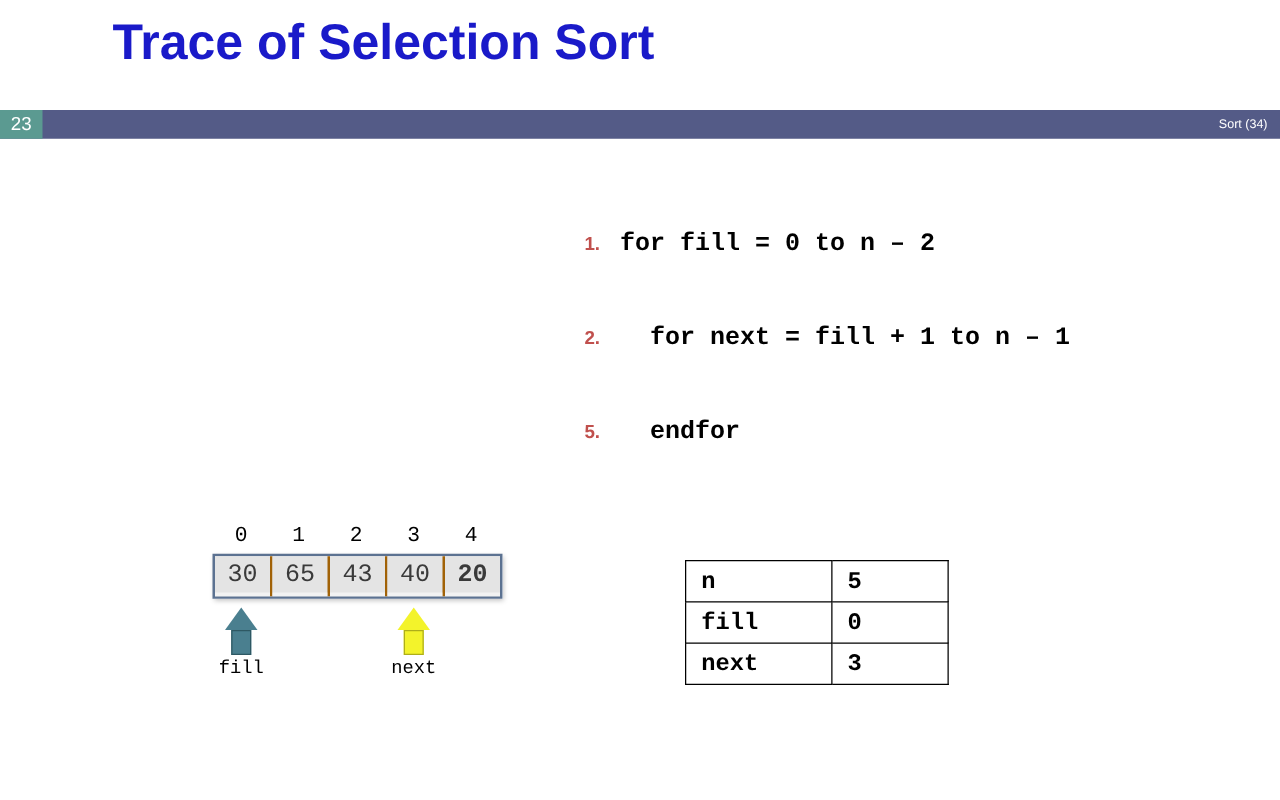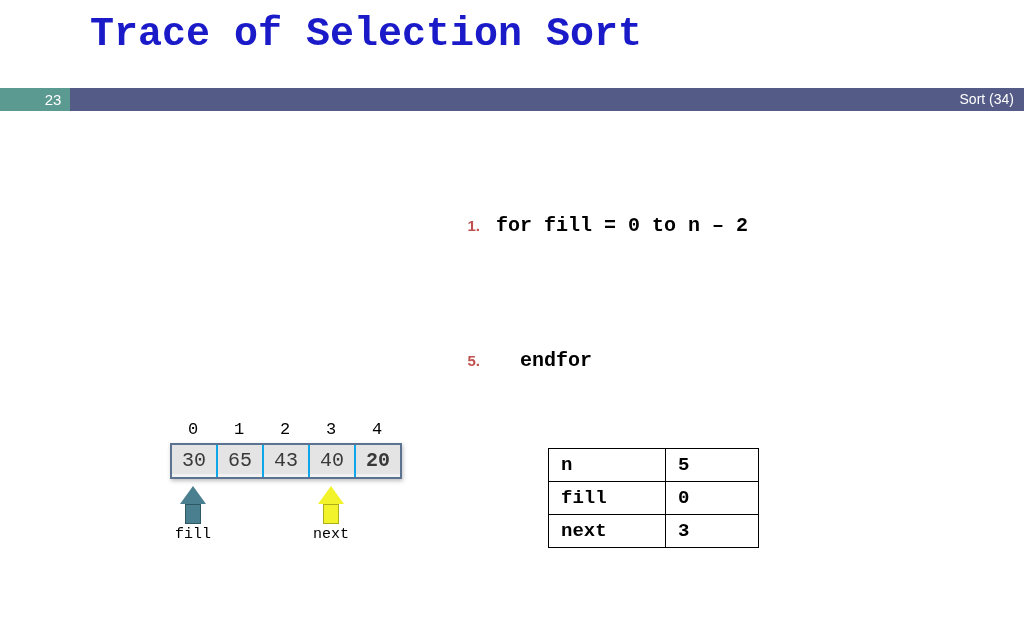--- a/index.html
+++ b/index.html
@@ -11,63 +11,61 @@
     font-family: Arial, Helvetica, sans-serif;
     position: relative;
   }
   .title {
     position: absolute;
     left: 90px;
     top: 12px;
     font-size: 40px;
     font-weight: bold;
     color: #1a1ac9;
-    font-family: Liberation Mono, monospace;
   }
   .bar {
     position: absolute;
     top: 88px;
     left: 0;
     width: 1024px;
     height: 23px;
     background: #545b87;
   }
   .bar-badge {
     position: absolute;
     top: 88px;
     left: 0;
     width: 34px;
     height: 23px;
     background: #5b9a91;
     color: #ffffff;
     text-align: center;
     font-size: 15px;
     line-height: 23px;
-    padding-left: 36px;
   }
   .bar-right {
     position: absolute;
     top: 88px;
     right: 10px;
     height: 23px;
     color: #ffffff;
-    font-size: 14px;
+    font-size: 10px;
     line-height: 23px;
   }
   .code-block {
     position: absolute;
     left: 398px;
     top: 158px;
   }
   .code-line {
     font-family: "Courier New", Courier, monospace;
     font-size: 20px;
     font-weight: bold;
     color: #000000;
-    line-height: 45px;
+    line-height: 25px;
     white-space: pre;
     position: relative;
   }
   .num {
     display: inline-block;
     width: 34px;
     text-align: right;
     color: #c0504d;
     font-family: Arial, Helvetica, sans-serif;
     font-size: 15px;
@@ -120,21 +118,21 @@
   .cells {
     display: flex;
     border: 2px solid #5c7291;
     margin-top: 4px;
     box-shadow: 1px 2px 4px rgba(0,0,0,0.25);
   }
   .cell {
     width: 44px;
     height: 32px;
     background: #e4e4e4;
-    border-right: 2px solid #0ea5e9;
+    border-right: 2px solid #a16207;
     font-family: "Courier New", Courier, monospace;
     font-size: 20px;
     color: #3a3a3a;
     text-align: center;
     line-height: 32px;
     position: relative;
   }
   .cell:last-child { border-right: none; font-weight: bold; }
   .cell::after {
     content: "";
@@ -200,20 +198,23 @@
 
 <div class="title">Trace of Selection Sort</div>
 
 <div class="bar"></div>
 <div class="bar-badge">23</div>
 <div class="bar-right">Sort (34)</div>
 
 <div class="code-block">
   <div class="code-line">
     <span class="num">1.</span><span>for fill = 0 to n – 2</span>
+  </div>
+  <div class="code-line">
+    <span class="num">2.</span><span>  for next = fill + 1 to n – 1</span>
   </div>
   <div class="code-line">
     <span class="num">5.</span><span>  endfor</span>
   </div>
 
 </div>
 
 <div class="array-area">
   <div class="idx-row">
     <div class="idx">0</div>

